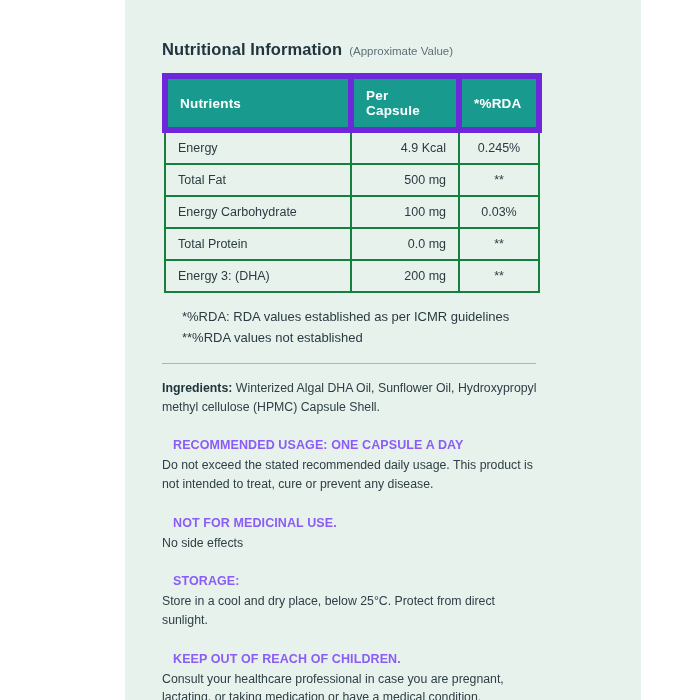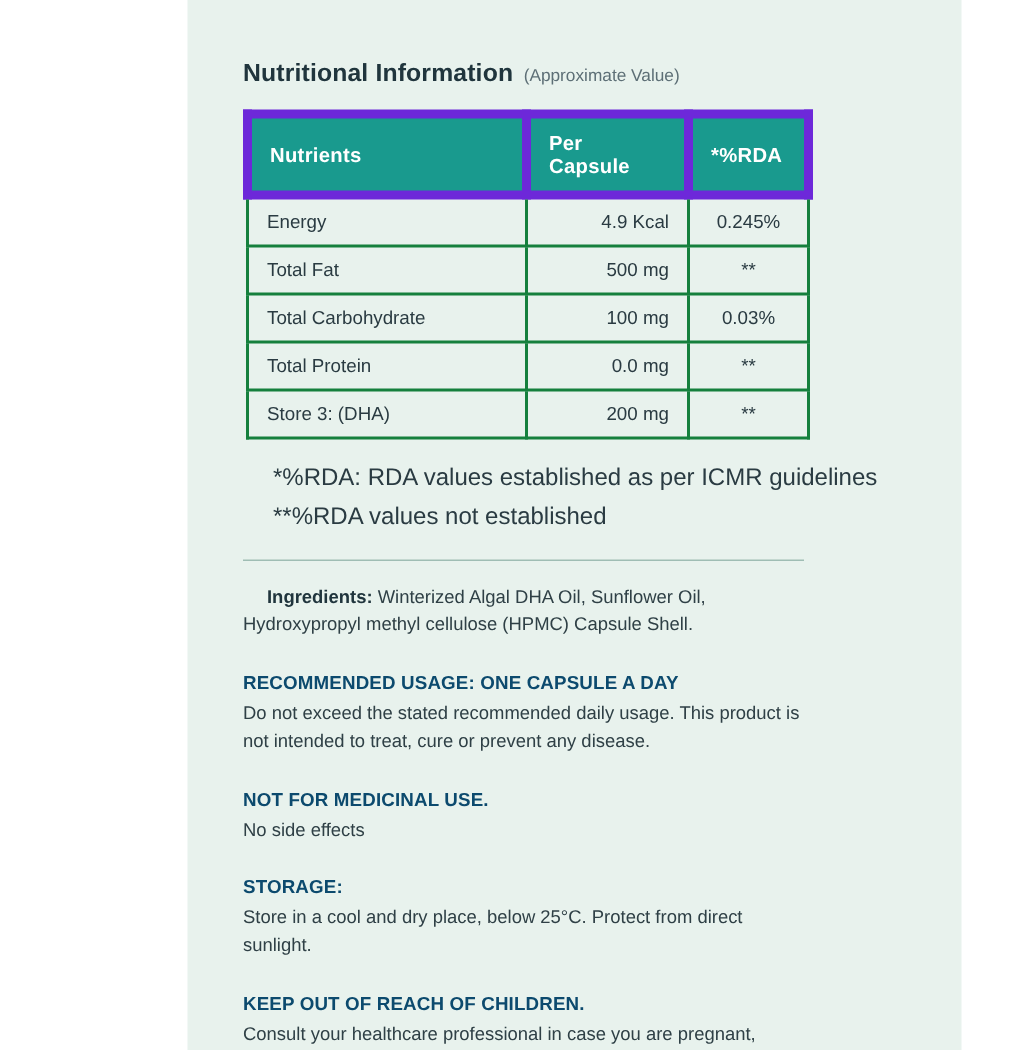--- a/index.html
+++ b/index.html
@@ -71,21 +71,21 @@
   }
   table.nutri td.rda {
     text-align: center;
   }
   col.c1 { width: 186px; }
   col.c2 { width: 108px; }
   col.c3 { width: 80px; }
 
   .footnotes {
     margin: 13px 0 0 24px;
-    font-size: 16px;
+    font-size: 13px;
     color: #2a3b42;
     line-height: 1.65;
   }
   .divider {
     margin: 14px 4px 0 4px;
     width: 374px;
     height: 1px;
     background: #9fbdb4;
   }
 
@@ -95,27 +95,26 @@
   }
   .block p {
     margin: 0;
     font-size: 12.3px;
     color: #2f4046;
     line-height: 1.52;
   }
   .block .bold {
     font-weight: bold;
     color: #20353d;
-    margin-left: 16px;
   }
   .block .title {
     font-size: 12.5px;
     font-weight: bold;
-    color: #0c4a6e;
-    margin: 0 0 1px 0;
+    color: #8b5cf6;
+    margin: 0 0 1px 11px;
     letter-spacing: 0.1px;
   }
   .gap-lg { margin-top: 20px; }
   .gap-xl { margin-top: 22px; }
 </style>
 </head>
 <body>
 
 <div class="label-panel">
 
@@ -142,31 +141,31 @@
         <td>Energy</td>
         <td class="val">4.9 Kcal</td>
         <td class="rda">0.245%</td>
       </tr>
       <tr>
         <td>Total Fat</td>
         <td class="val">500 mg</td>
         <td class="rda">**</td>
       </tr>
       <tr>
-        <td>Total Carbohydrate</td>
+        <td>Energy Carbohydrate</td>
         <td class="val">100 mg</td>
         <td class="rda">0.03%</td>
       </tr>
       <tr>
         <td>Total Protein</td>
         <td class="val">0.0 mg</td>
         <td class="rda">**</td>
       </tr>
       <tr>
-        <td>Store 3: (DHA)</td>
+        <td>Energy 3: (DHA)</td>
         <td class="val">200 mg</td>
         <td class="rda">**</td>
       </tr>
     </tbody>
   </table>
 
   <div class="footnotes">
     <div>*%RDA: RDA values established as per ICMR guidelines</div>
     <div>**%RDA values not established</div>
   </div>

